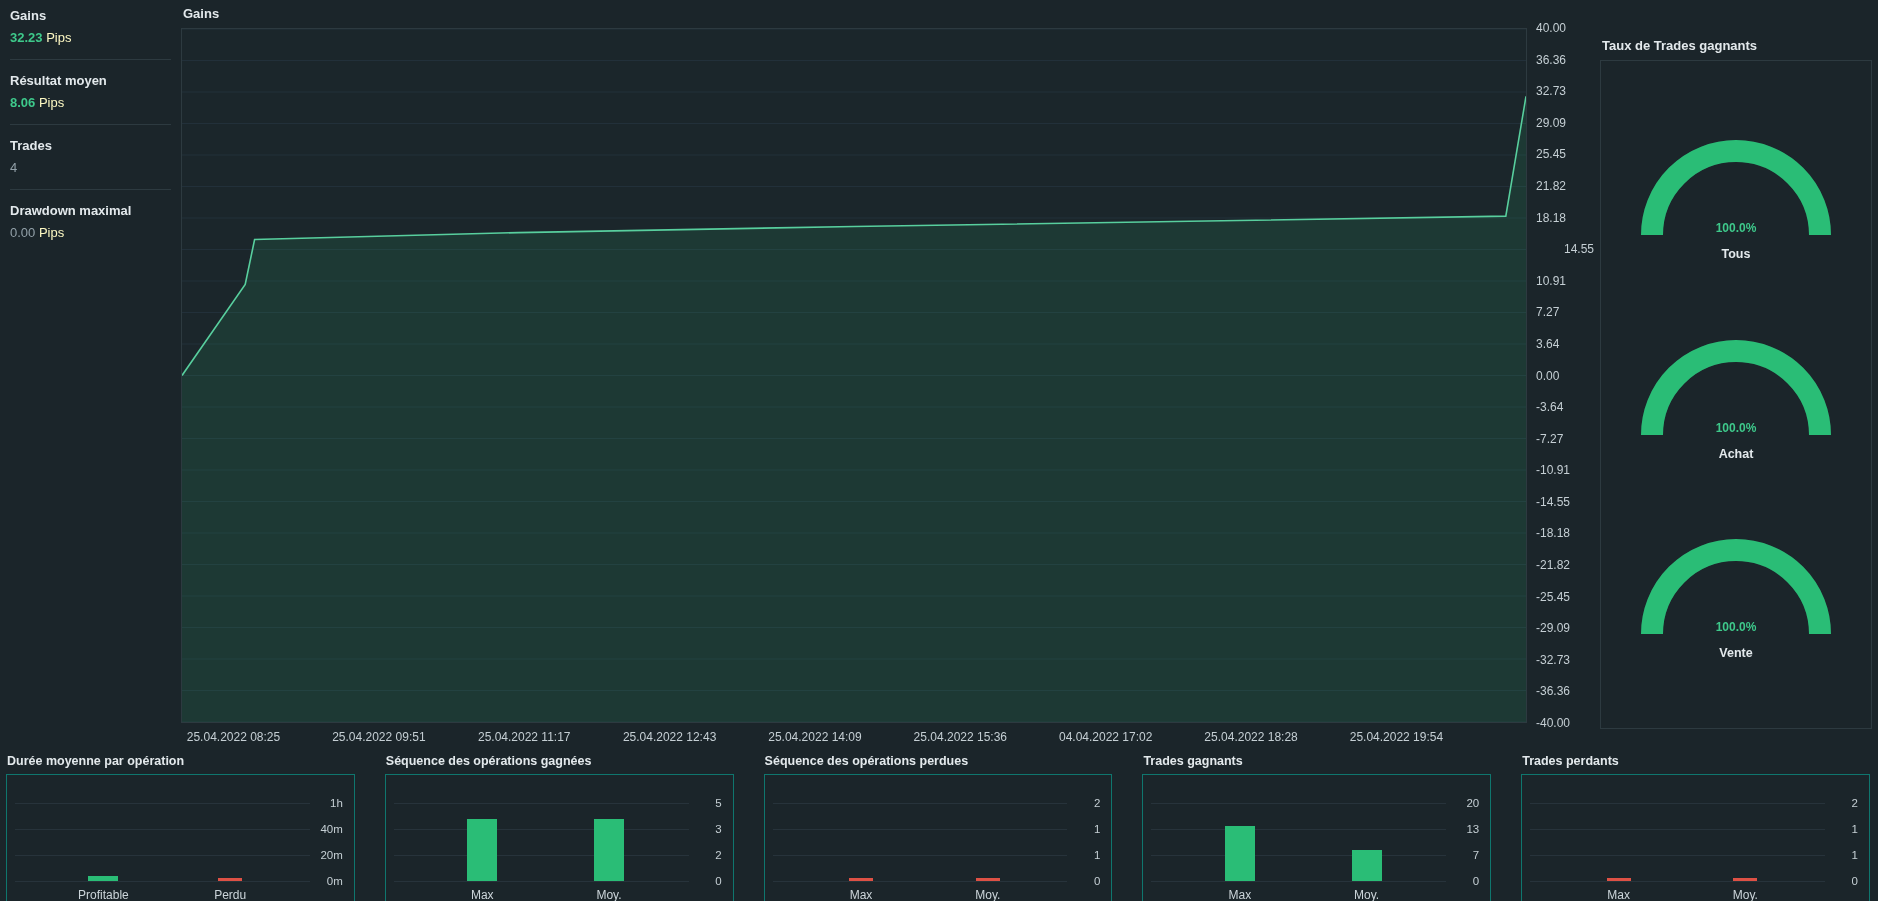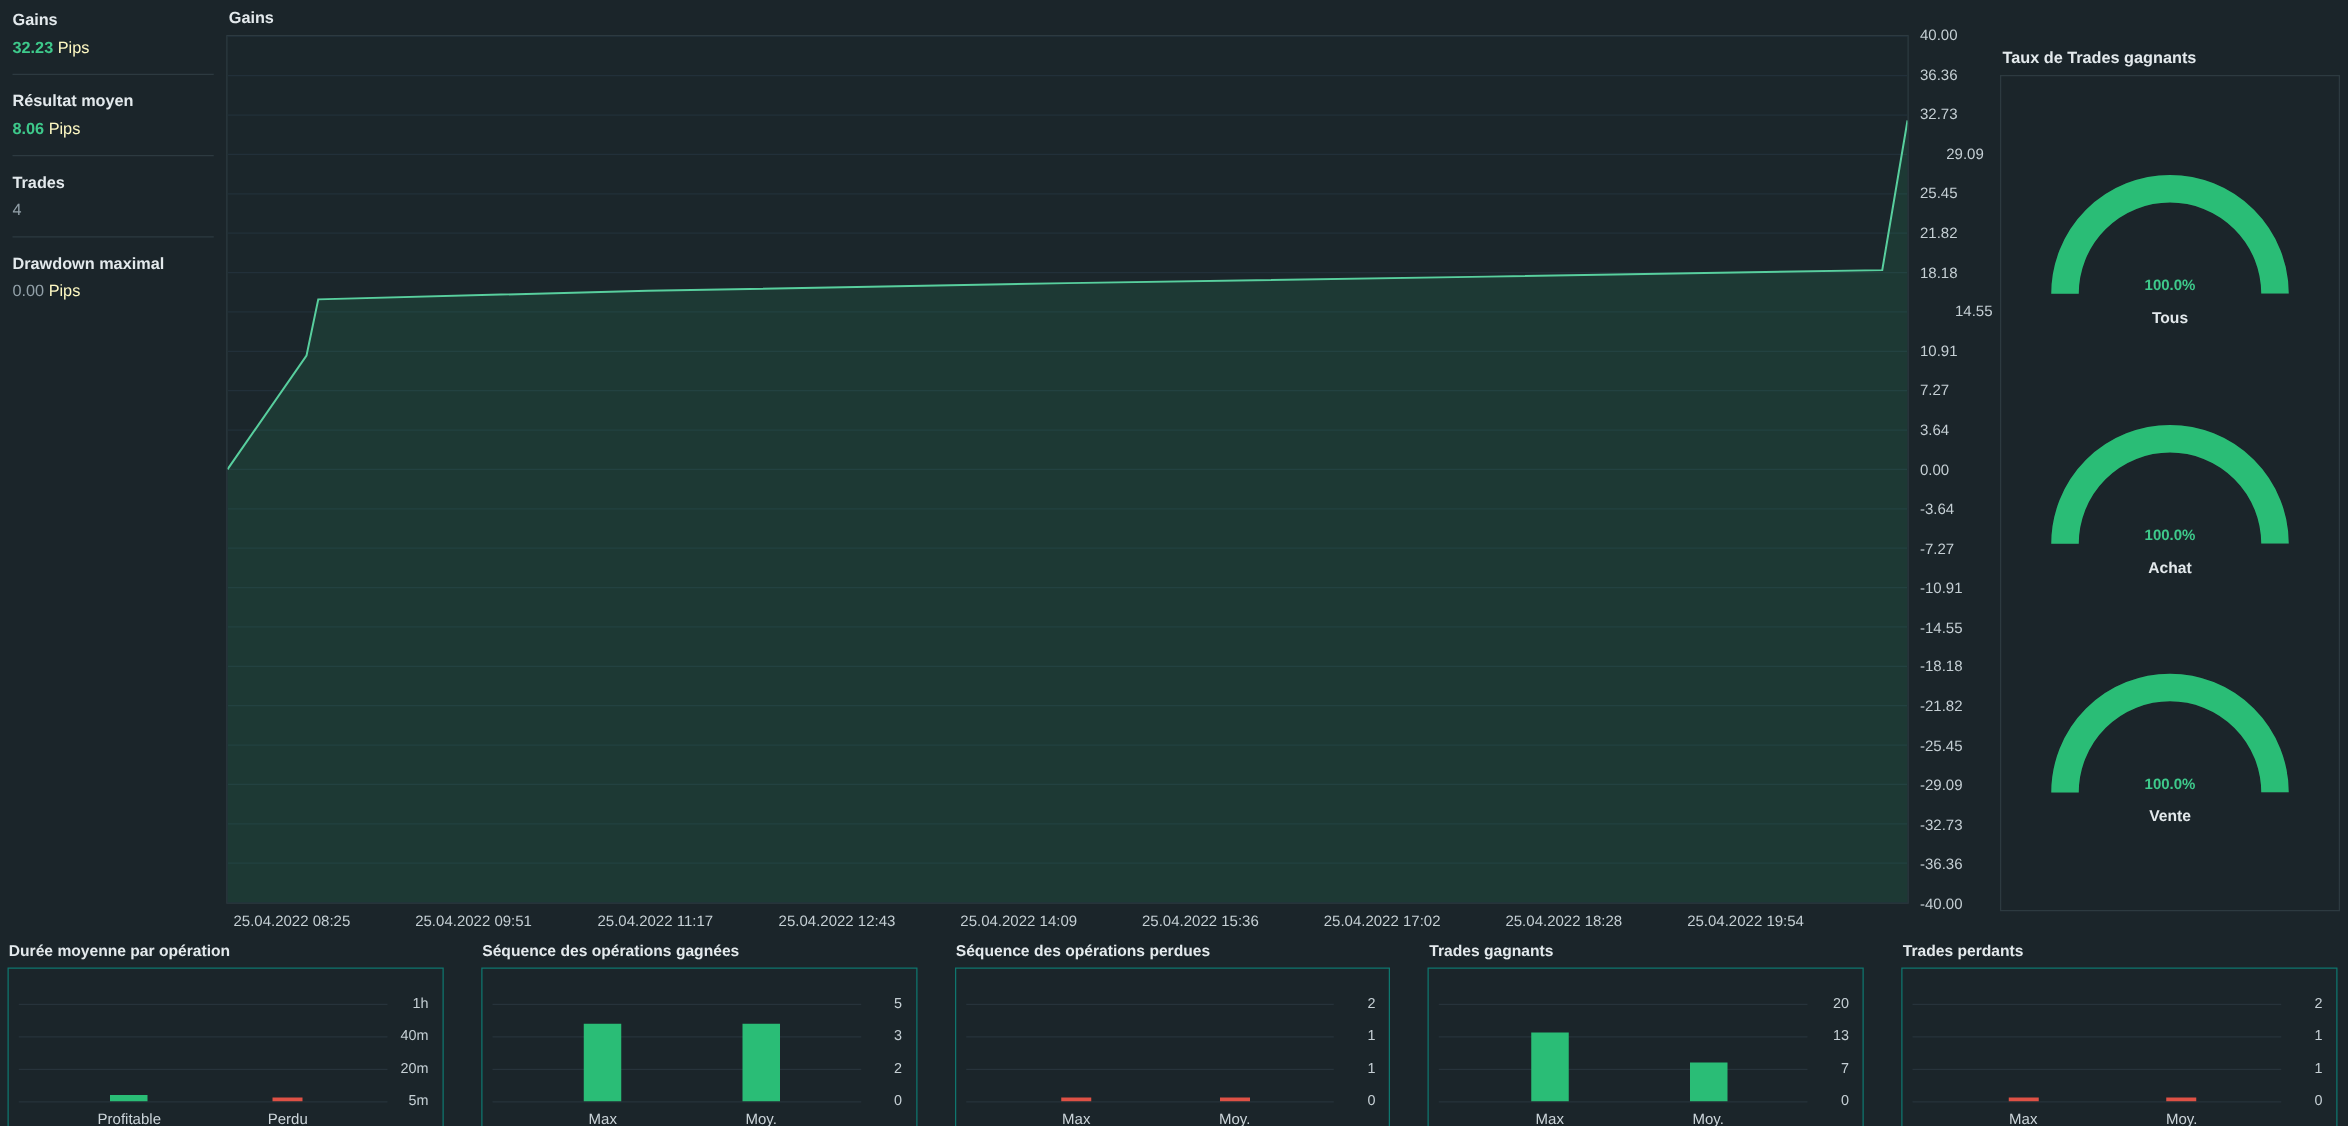--- a/index.html
+++ b/index.html
@@ -129,21 +129,21 @@
         <line x1="0" y1="661.5" x2="1344" y2="661.5" stroke="#22303a" stroke-width="1"></line>
         <line x1="0" y1="693.0" x2="1344" y2="693.0" stroke="#22303a" stroke-width="1"></line>
         <polygon points="0.0,346.5 63.2,255.5 72.6,210.5 336.0,203.6 672.0,197.5 1008.0,192.3 1323.8,187.1 1344.0,67.3 1344,693 0,693" fill="rgba(44,180,115,0.14)"></polygon>
         <polyline points="0.0,346.5 63.2,255.5 72.6,210.5 336.0,203.6 672.0,197.5 1008.0,192.3 1323.8,187.1 1344.0,67.3" fill="none" stroke="#58cf9e" stroke-width="1.6"></polyline>
       </svg>
   </div>
   <div class="ylabels">
       <span style="top: 0%; text-align: right;">40.00</span>
       <span style="top: 4.54545%;">36.36</span>
       <span style="top: 9.09091%;">32.73</span>
-      <span style="top: 13.6364%; margin-left: 21px;">29.09</span>
+      <span style="top: 13.6364%;">29.09</span>
       <span style="top: 18.1818%;">25.45</span>
       <span style="top: 22.7273%;">21.82</span>
       <span style="top: 27.2727%;">18.18</span>
       <span style="top: 31.8182%; margin-left: 28px;">14.55</span>
       <span style="top: 36.3636%;">10.91</span>
       <span style="top: 40.9091%;">7.27</span>
       <span style="top: 45.4545%;">3.64</span>
       <span style="top: 50%;">0.00</span>
       <span style="top: 54.5455%;">-3.64</span>
       <span style="top: 59.0909%;">-7.27</span>
@@ -157,21 +157,21 @@
       <span style="top: 95.4545%;">-36.36</span>
       <span style="top: 100%;">-40.00</span>
     </div>
   <div class="xlabels">
       <span style="left: 3.9%;">25.04.2022 08:25</span>
       <span style="left: 14.7%;">25.04.2022 09:51</span>
       <span style="left: 25.5%;">25.04.2022 11:17</span>
       <span style="left: 36.3%;">25.04.2022 12:43</span>
       <span style="left: 47.1%;">25.04.2022 14:09</span>
       <span style="left: 57.9%;">25.04.2022 15:36</span>
-      <span style="left: 68.7%;">25.04.2022 17:02</span>
+      <span style="left: 68.7%;">04.04.2022 17:02</span>
       <span style="left: 79.5%;">25.04.2022 18:28</span>
       <span style="left: 90.3%;">25.04.2022 19:54</span>
     </div>
 </section>
 
 <section class="gauge-panel">
   <div class="gauge-panel-title">Taux de Trades gagnants</div>
   <div class="gauge-box">
   <div class="gauge">
     <div class="gauge-arc-wrap">
@@ -218,21 +218,21 @@
             <div class="gridline" style="top: 33.3333%;"></div>
             <div class="gridline" style="top: 66.6667%;"></div>
             <div class="gridline" style="top: 100%;"></div>
             <div class="bar green" style="left: 30%; height: 5px; width: 30px;"></div>
             <div class="bar red" style="left: 73%; height: 3px; width: 24px;"></div>
           </div>
         <div class="mini-ticks">
             <span style="top: 0%;">1h</span>
             <span style="top: 33.3333%;">40m</span>
             <span style="top: 66.6667%;">20m</span>
-            <span style="top: 100%;">5m</span>
+            <span style="top: 100%;">0m</span>
           </div>
       </div>
       <div class="mini-cats">
         <div class="mini-cats-area">
             <span style="left: 30%;">Profitable</span>
             <span style="left: 73%;">Perdu</span>
           </div>
         <div class="mini-cats-spacer"></div>
       </div>
     </div>

